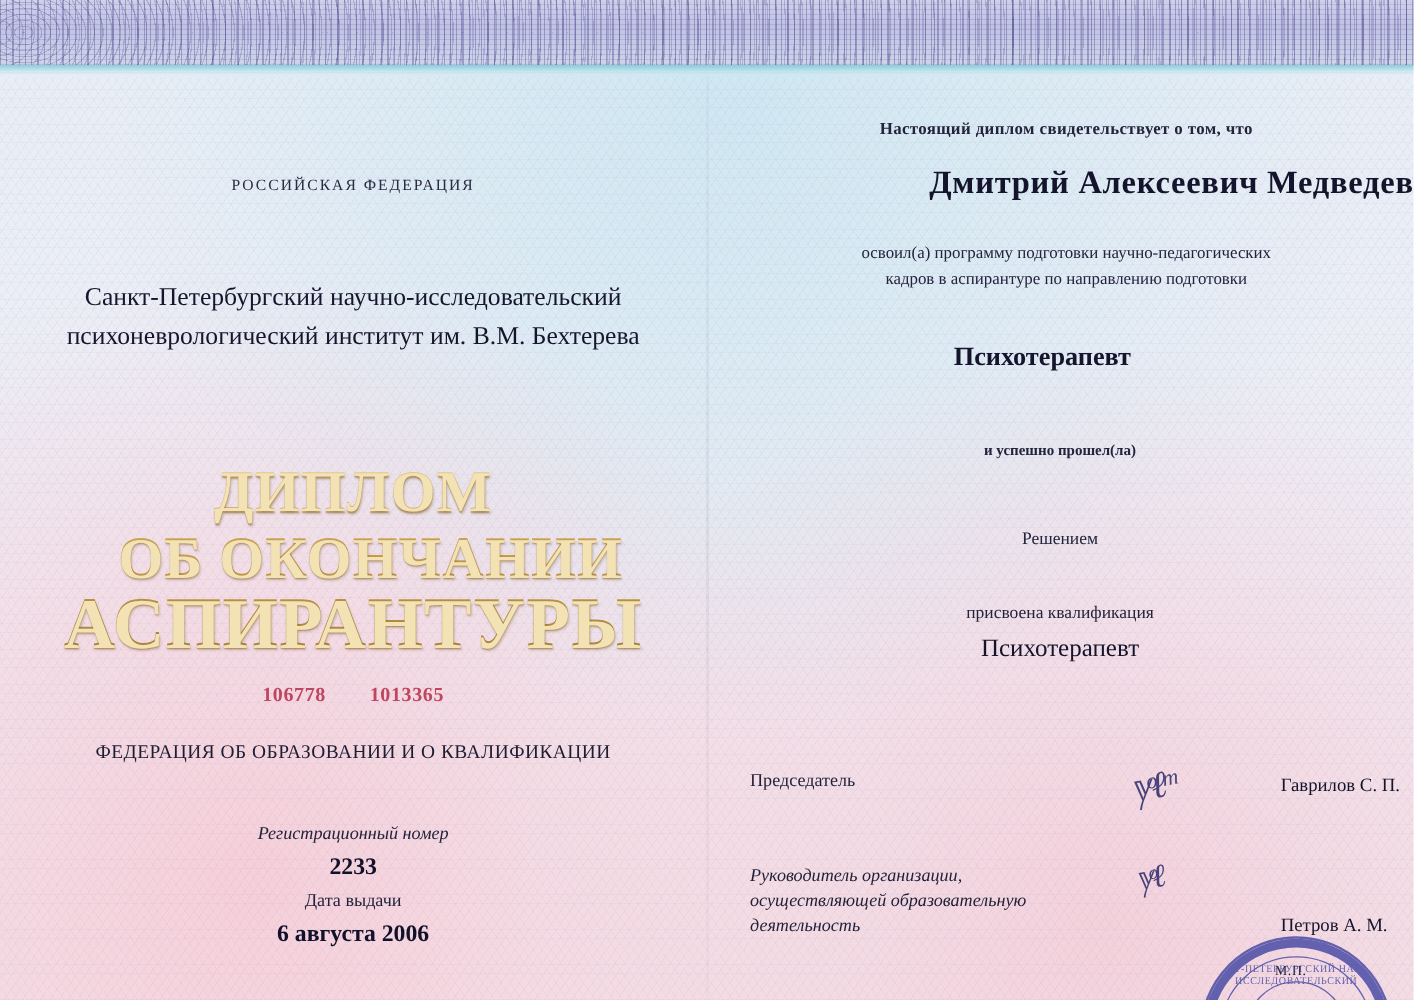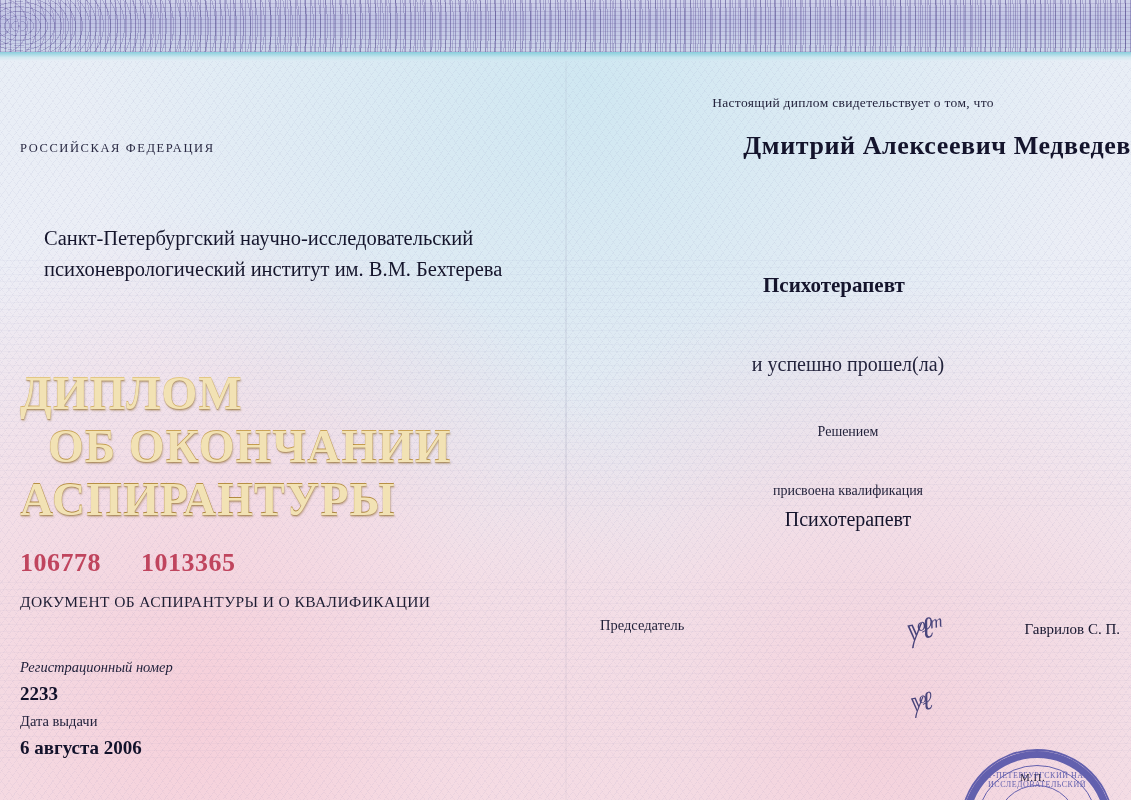--- a/index.html
+++ b/index.html
@@ -79,22 +79,21 @@
     width: 2px;
     height: 739px;
     background: linear-gradient(180deg, rgba(140,140,170,0.08), rgba(140,140,170,0.16), rgba(140,140,170,0.06));
   }
 
   
   .left-page {
     position: absolute;
     top: 61px; left: 0;
     width: 565px; height: 739px;
-    text-align: left;
-    margin-left: 20px;
+    text-align: center;
   }
   .rf-line {
     position: absolute;
     top: 80px; left: 0; right: 0;
     font-size: 12.5px;
     letter-spacing: 1.6px;
     color: #2a2a43;
   }
   .inst {
     position: absolute;
@@ -117,27 +116,27 @@
       0 2px 1px rgba(150,110,40,0.55),
       1px 3px 2px rgba(120,85,25,0.30);
     background: linear-gradient(180deg, #e8cf8e 0%, #c79f50 45%, #a9813a 100%);
     -webkit-background-clip: text;
     background-clip: text;
     -webkit-text-fill-color: transparent;
   }
   .diploma-title span { display: block; }
   .t1 { font-size: 46px; }
   .t2 { font-size: 46px; padding-left: 28px; }
-  .t3 { font-size: 46px; }
+  .t3 { font-size: 57px; }
 
   .serials {
     position: absolute;
     top: 487px; left: 0; right: 0;
     font-weight: 700;
-    font-size: 26px;
+    font-size: 16px;
     letter-spacing: 0.5px;
     color: #c0455e;
   }
   .serials .gap { display: inline-block; width: 26px; }
   .doc-sub {
     position: absolute;
     top: 532px; left: 0; right: 0;
     font-size: 15.5px;
     letter-spacing: 0.4px;
     color: #1d1d33;
@@ -176,20 +175,21 @@
     top: 61px; left: 565px;
     width: 566px; height: 739px;
     text-align: center;
   }
   .r-intro {
     position: absolute;
     top: 34px; left: 40px; right: 30px;
     font-size: 13.5px;
     letter-spacing: 0.3px;
     color: #23233c;
+    font-weight: bold;
   }
   .r-name {
     position: absolute;
     top: 70px; left: 0; right: 0;
     font-weight: 700;
     font-size: 26px;
     letter-spacing: 0.6px;
     color: #14142c;
     text-align: right;
   }
@@ -205,22 +205,23 @@
     top: 212px; left: 0; right: 0;
     font-weight: 700;
     font-size: 21px;
     text-align: left;
     padding-left: 198px;
     color: #14142c;
   }
   .r-passed {
     position: absolute;
     top: 292px; left: 0; right: 0;
-    font-size: 20px;
-    color: #23233c;
+    font-size: 12px;
+    color: #23233c;
+    font-weight: bold;
   }
   .r-decision {
     position: absolute;
     top: 363px; left: 0; right: 0;
     font-size: 14px;
     color: #23233c;
   }
   .r-qual-label {
     position: absolute;
     top: 422px; left: 0; right: 0;
@@ -355,51 +356,63 @@
       <span class="t2">ОБ ОКОНЧАНИИ</span>
       <span class="t3">АСПИРАНТУРЫ</span>
     </div>
 
     <div class="serials">
       <span>106778</span>
       <span class="gap"></span>
       <span>1013365</span>
     </div>
 
-    <div class="doc-sub">ДОКУМЕНТ ОБ АСПИРАНТУРЫ И О КВАЛИФИКАЦИИ</div>
+    <div class="doc-sub">ФЕДЕРАЦИЯ ОБ ОБРАЗОВАНИИ И О КВАЛИФИКАЦИИ</div>
 
     <div class="reg-label">Регистрационный номер</div>
     <div class="reg-value">2233</div>
 
     <div class="date-label">Дата выдачи</div>
     <div class="date-value">6 августа 2006</div>
   </div>
 
   <div class="right-page">
 
     <div class="r-intro">Настоящий диплом свидетельствует о том, что</div>
 
     <div class="r-name">Дмитрий Алексеевич Медведев</div>
 
+    <div class="r-prog">
+      <div>освоил(а) программу подготовки научно-педагогических</div>
+      <div>кадров в аспирантуре по направлению подготовки</div>
+    </div>
 
     <div class="r-direction">Психотерапевт</div>
 
     <div class="r-passed">и успешно прошел(ла)</div>
 
     <div class="r-decision">Решением</div>
 
     <div class="r-qual-label">присвоена квалификация</div>
     <div class="r-qual-value">Психотерапевт</div>
 
     <div class="sig-row sig-chair">
       <span class="sig-role">Председатель</span>
       <span class="sig-name">Гаврилов С. П.</span>
     </div>
     <div class="scribble s1">ℽᵒℓᵐ</div>
 
+    <div class="sig-row sig-head">
+      <span class="sig-role italic">
+        <span>Руководитель организации,</span><br>
+        <span>осуществляющей образовательную</span><br>
+        <span>деятельность</span>
+      </span>
+      <span class="sig-name head">Петров А. М.</span>
+    </div>
     <div class="scribble s2">ℽᵒℓ</div>
 
     <div class="mp">М.П.</div>
 
     <div class="seal">
       <div class="ring2"></div>
       <div class="ring3"></div>
       <div class="seal-text-top">САНКТ-ПЕТЕРБУРГСКИЙ НАУЧНО-ИССЛЕДОВАТЕЛЬСКИЙ</div>
 
     </div>

